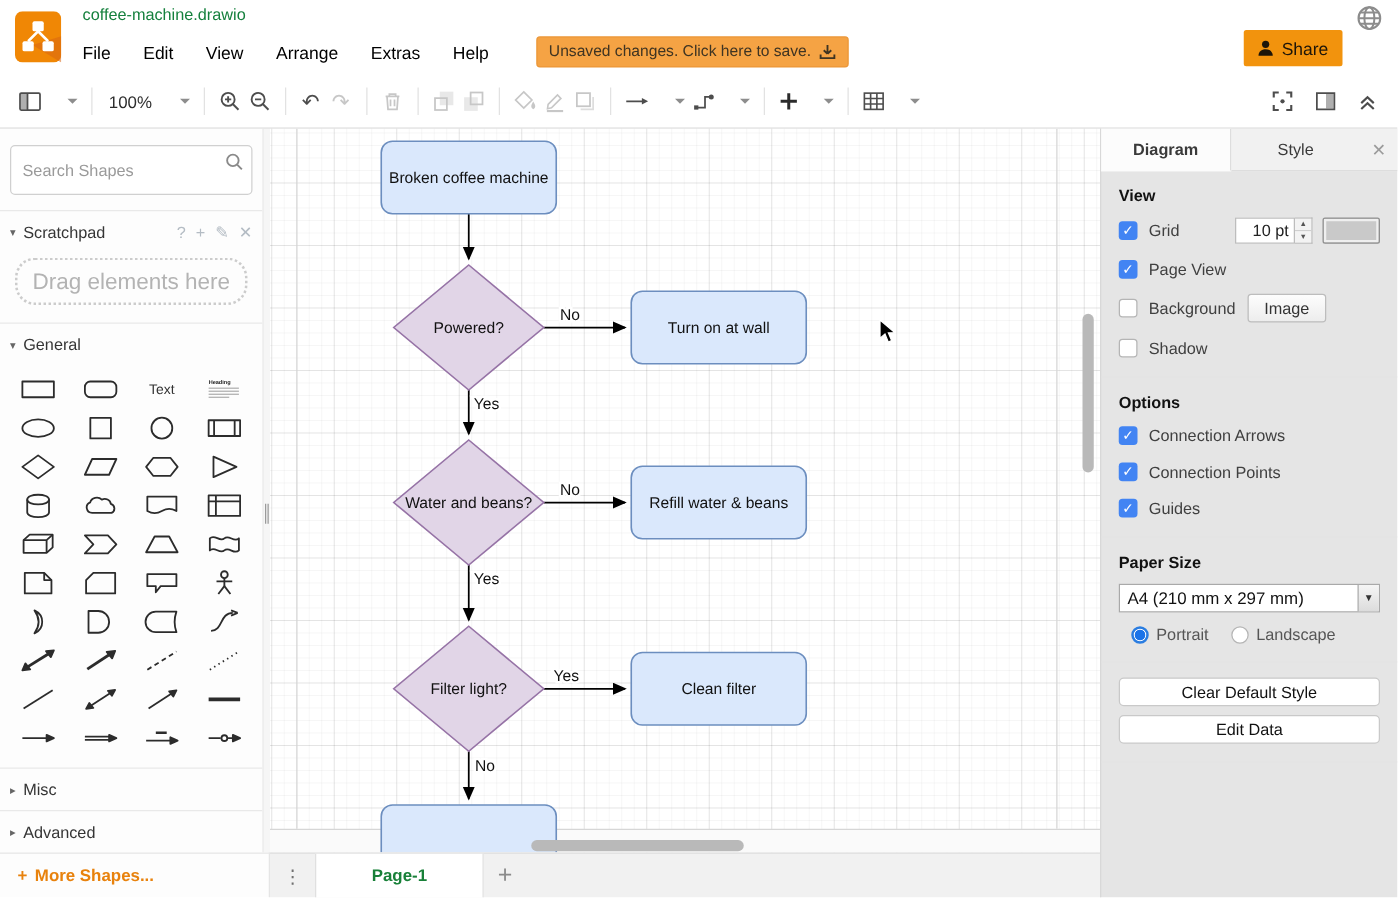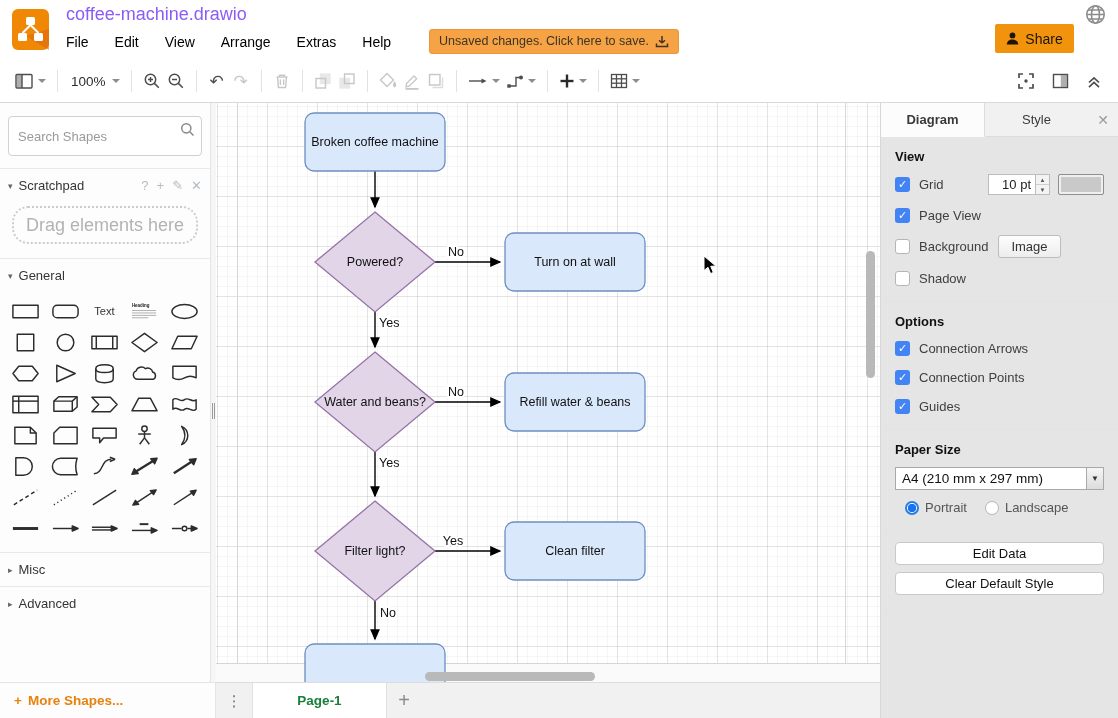--- a/index.html
+++ b/index.html
@@ -3,35 +3,35 @@
 <meta charset="utf-8">
 <style>
   * { margin:0; padding:0; box-sizing:border-box; }
   html,body { width:1118px; height:718px; }
   body { font-family:"Liberation Sans", sans-serif; background:#fff; overflow:hidden; }
   .app { position:relative; width:1118px; height:718px; background:#fff; }
 
   
   .topbar { position:absolute; left:0; top:0; width:1118px; height:60px; background:#fff; }
   .logo { position:absolute; left:12px; top:9px; width:37px; height:41px; }
-  .doc-title { position:absolute; left:66px; top:4px; font-size:18px; color:#8b5cf6; }
+  .doc-title { position:absolute; left:66px; top:4px; font-size:13px; color:#15803d; }
   .menubar { position:absolute; left:66px; top:29px; display:flex; align-items:center; gap:26px; }
   .menu-item { font-size:14px; color:#000000; cursor:default; }
   .unsaved-pill { margin-left:12px; background:#f5a344; border:1px solid #eb9637; color:#3f3422;
     font-size:12.5px; padding:4px 9px 5px 9px; border-radius:3px; display:flex; align-items:center; gap:6px; }
   .globe { position:absolute; right:12px; top:4px; }
   .share-btn { position:absolute; right:44px; top:24px; width:79px; height:29px; background:#f2930d;
     border:none; border-radius:2px; display:flex; align-items:center; justify-content:center; gap:6px;
     font-size:14px; color:#1d1509; font-family:"Liberation Sans",sans-serif; }
 
   
   .toolbar { position:absolute; left:0; top:60px; width:1118px; height:43px; background:#fff;
     border-bottom:1px solid #d9d9d9; display:flex; align-items:center; padding:0 12px; }
   .tb { display:flex; align-items:center; justify-content:center; min-width:24px; height:28px; padding:0 3px;
-    color:#4d4d4d; }
+    color:#4d4d4d;gap:16px; }
   .tb.dis { color:#c7c7c7; }
   .tb .uglyph { font-size:17px; line-height:1; }
   .caret { width:0; height:0; border-left:4px solid transparent; border-right:4px solid transparent;
     border-top:4px solid #8d8d8d; margin-left:4px; }
   .tb-sep { width:1px; height:22px; background:#e2e2e2; margin:0 8px; }
   .zoom-label { font-size:13.5px; color:#2e2e2e; padding:0 2px; }
   .toolbar-right { margin-left:auto; display:flex; align-items:center; gap:10px; color:#4d4d4d; }
 
   
   .sidebar { position:absolute; left:0; top:103px; width:211px; height:579px; background:#fdfdfd;
@@ -39,21 +39,21 @@
   .search-wrap { position:relative; margin:13px 8px 12px 8px; }
   .search-input { width:100%; height:40px; border:1px solid #d0d0d0; border-radius:4px; padding:0 26px 0 9px;
     font-size:13px; color:#333; font-family:"Liberation Sans",sans-serif; background:#fff; }
   .search-input::placeholder { color:#9a9a9a; }
   .search-icon { position:absolute; right:7px; top:6px; color:#8a8a8a; }
   .side-section { border-top:1px solid #e9e9e9; padding:9px 8px; display:flex; align-items:center; font-size:13px; color:#353535; }
   .side-section .tri { font-size:9px; color:#666; margin-right:6px; }
   .sp-icons { margin-left:auto; display:flex; gap:8px; color:#b4bcc4; font-size:13px; }
   .dropzone { margin:4px 12px 14px 12px; border:2px dotted #ccc; border-radius:16px; height:38px;
     display:flex; align-items:center; justify-content:center; color:#b3b3b3; font-size:18px; }
-  .shape-grid { display:grid; grid-template-columns:repeat(5,1fr); row-gap:8px; padding:8px 6px 12px 6px; border-top:0; }
+  .shape-grid { display:grid; grid-template-columns:repeat(4,1fr); row-gap:8px; padding:8px 6px 12px 6px; border-top:0; }
   .shape-cell { display:flex; align-items:center; justify-content:center; height:23px; }
   .shape-cell svg { stroke:#2c2c2c; fill:none; stroke-width:1.5; stroke-linejoin:round; }
   .sidebar-footer { position:absolute; left:0; top:682px; width:216px; height:36px; background:#fdfdfd;
     border-top:1px solid #e5e5e5; border-right:1px solid #e5e5e5; display:flex; align-items:center; padding-left:14px; }
   .more-shapes { color:#e8820d; font-size:13.5px; font-weight:bold; display:flex; gap:6px; align-items:center; }
   .resizer { position:absolute; left:211px; top:103px; width:5px; height:579px; background:#f6f6f6; }
   .grip { position:absolute; left:1px; top:300px; width:3px; height:16px;
     border-left:1px solid #9a9a9a; border-right:1px solid #9a9a9a; }
 
   
@@ -706,17 +706,17 @@
       </div>
       <div class="radio-row">
         <span class="radio on"></span>
         <span class="radio-label">Portrait</span>
         <span class="radio off"></span>
         <span class="radio-label">Landscape</span>
       </div>
     </div>
 
     <div class="fp-section">
+      <button class="wide-btn">Clear Default Style</button>
       <button class="wide-btn">Edit Data</button>
-      <button class="wide-btn">Clear Default Style</button>
     </div>
   </div>
 </div>
 
 </body></html>

